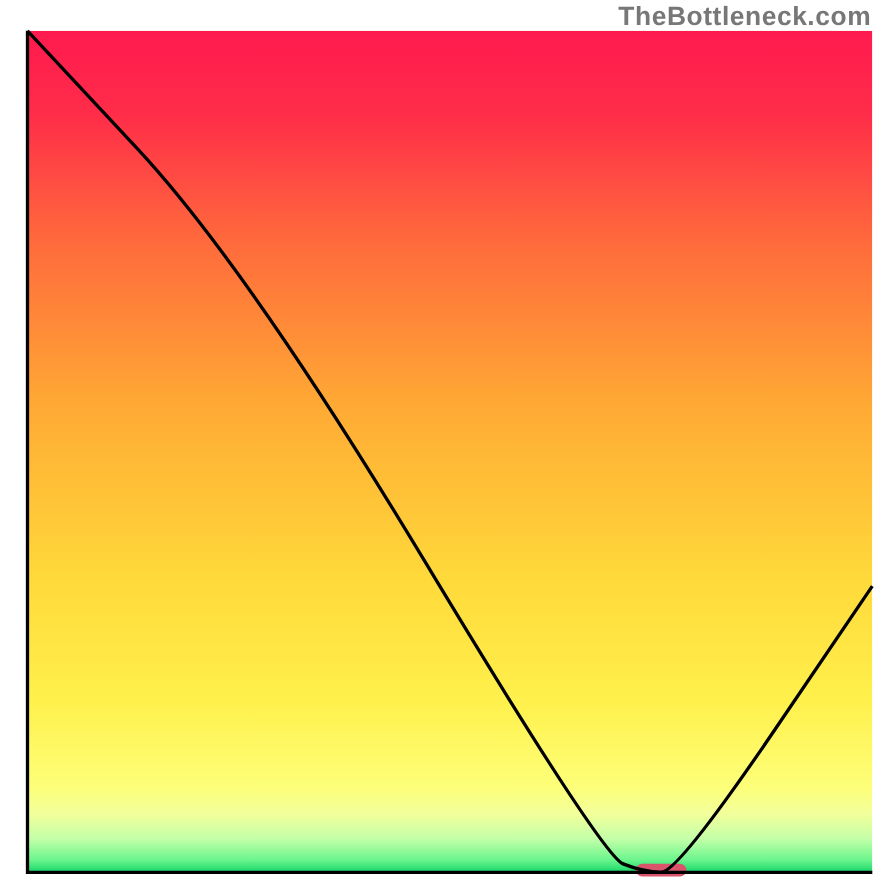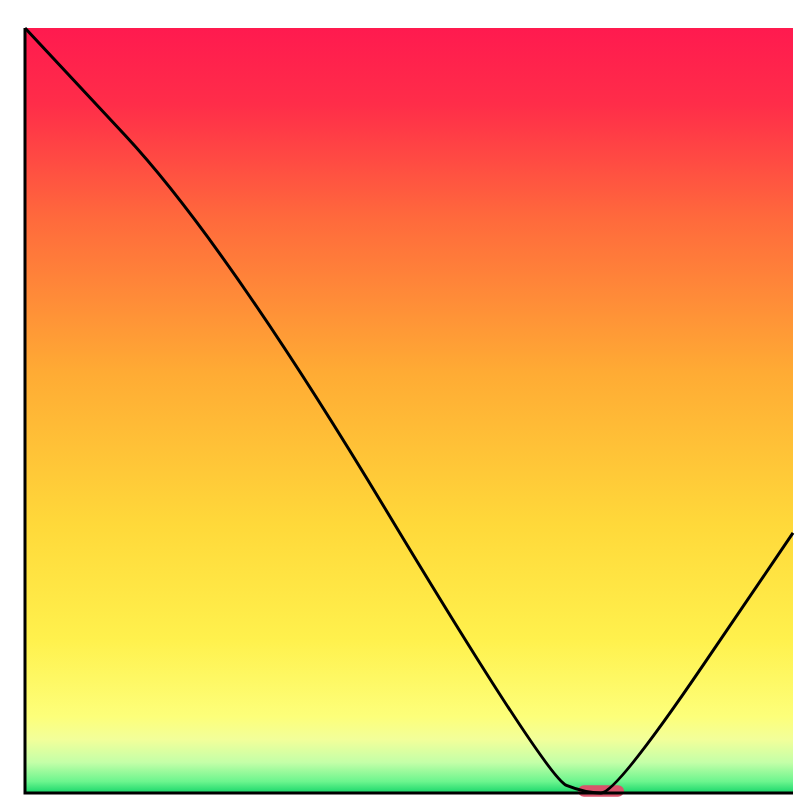--- a/index.html
+++ b/index.html
@@ -29,20 +29,21 @@
   svg.plot {
     position: absolute;
     top: 0;
     left: 0;
   }
 </style>
 </head>
 <body>
 
 <div class="frame">
+  <div class="watermark">TheBottleneck.com</div>
   <svg class="plot" width="800" height="800" viewBox="0 0 800 800">
     <defs>
       <linearGradient id="bg-grad" x1="0" y1="0" x2="0" y2="1">
           <stop offset="0%" stop-color="#ff1a4f"></stop>
           <stop offset="10%" stop-color="#ff2d49"></stop>
           <stop offset="25%" stop-color="#ff6a3c"></stop>
           <stop offset="45%" stop-color="#ffab34"></stop>
           <stop offset="65%" stop-color="#ffd93a"></stop>
           <stop offset="80%" stop-color="#fff14d"></stop>
           <stop offset="90%" stop-color="#fdff7a"></stop>

